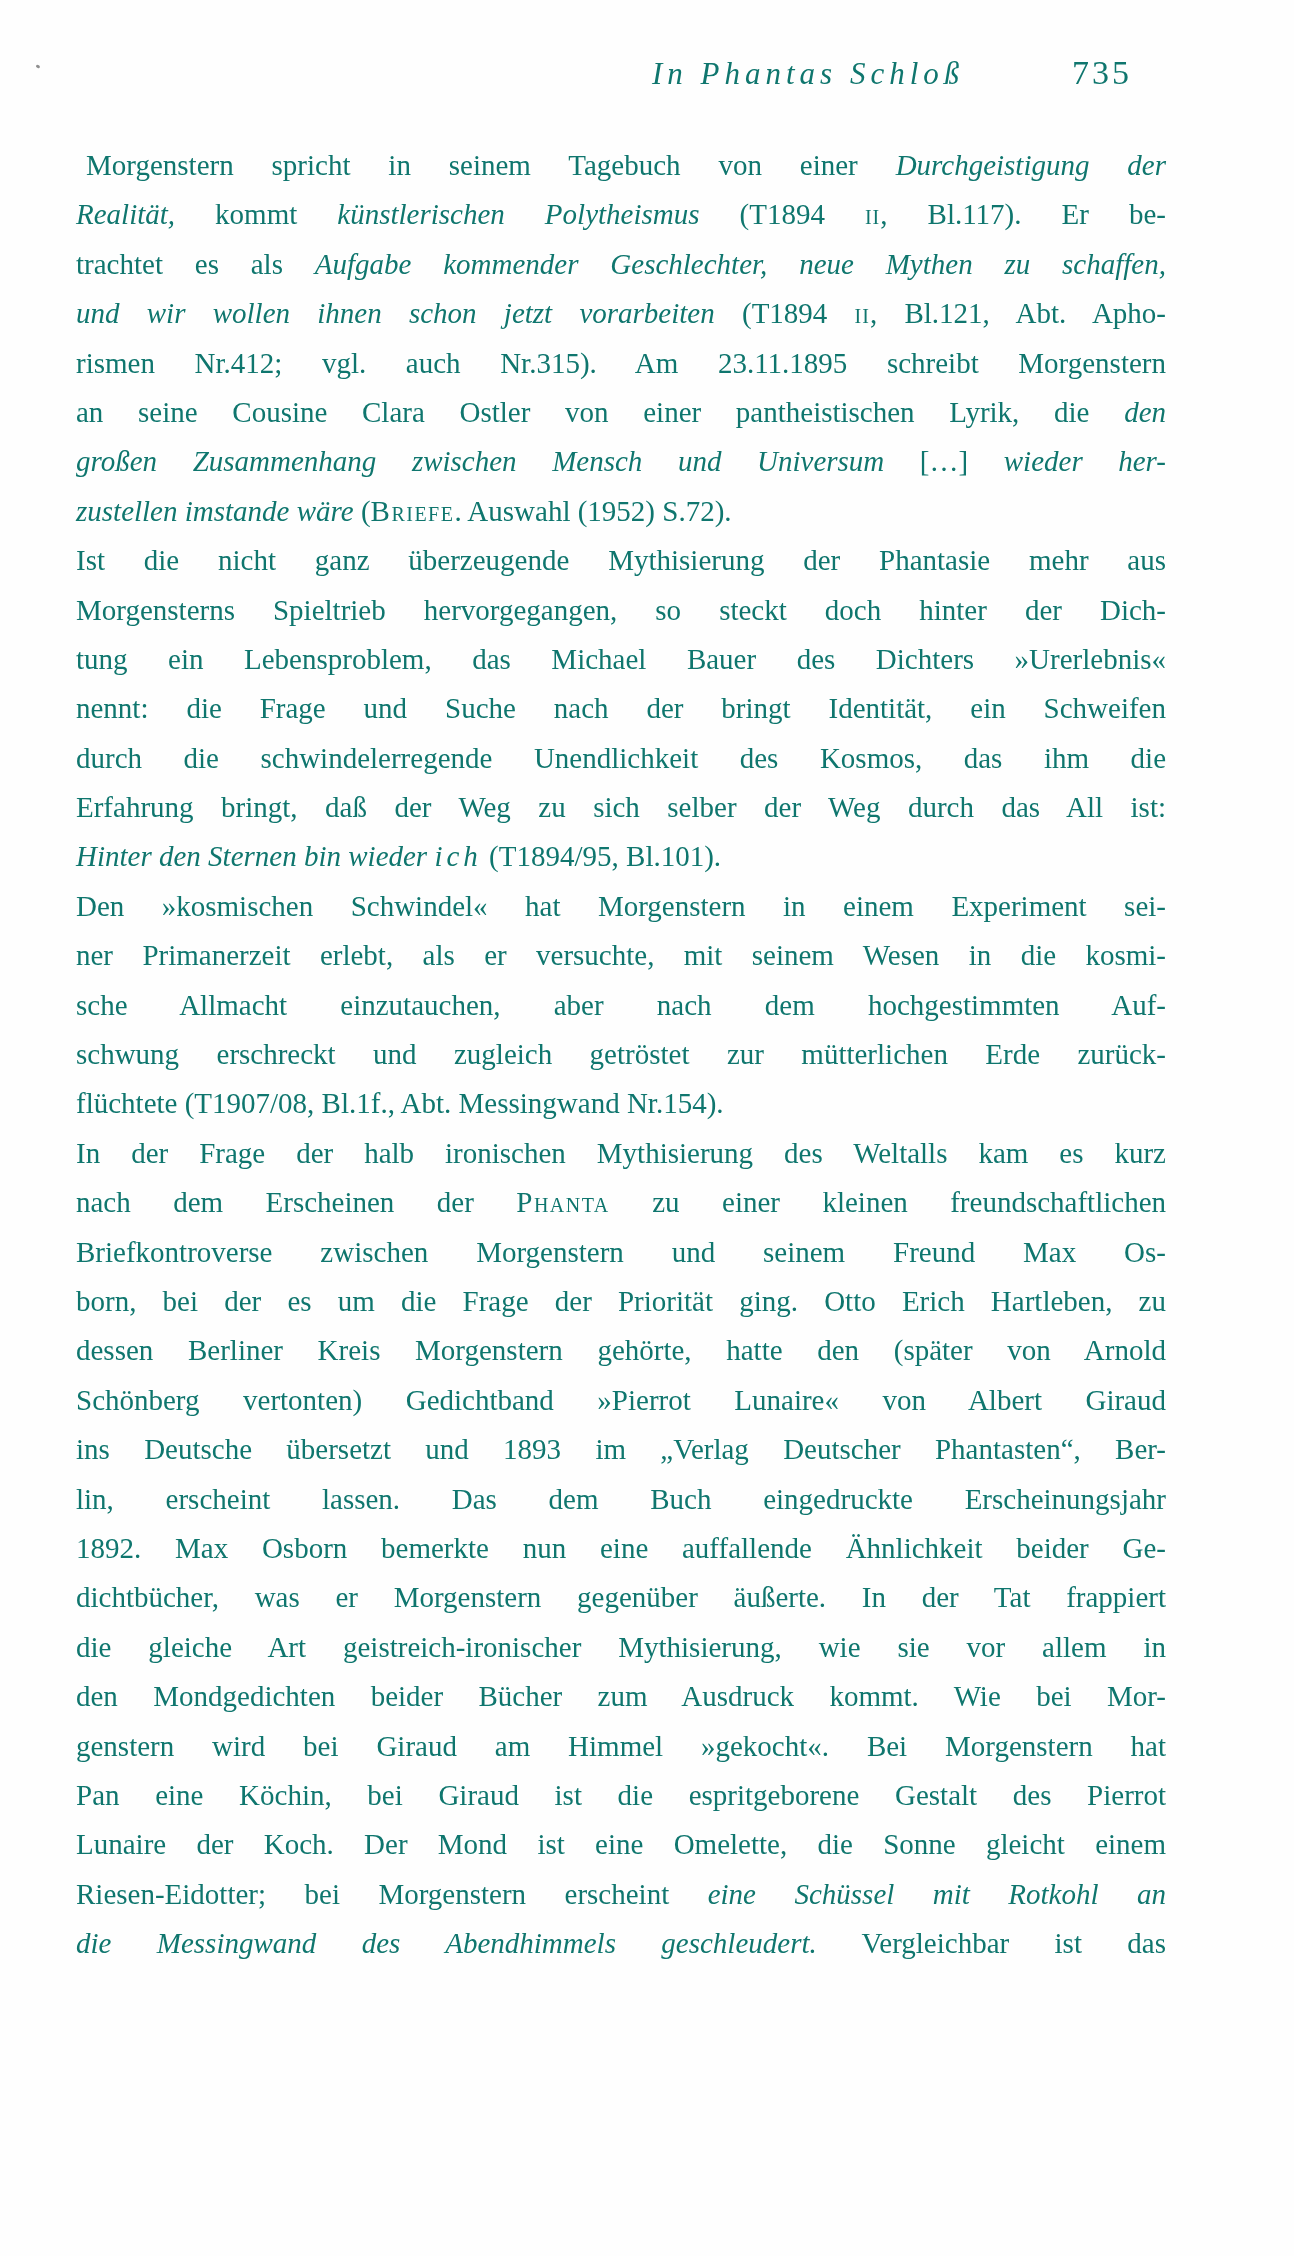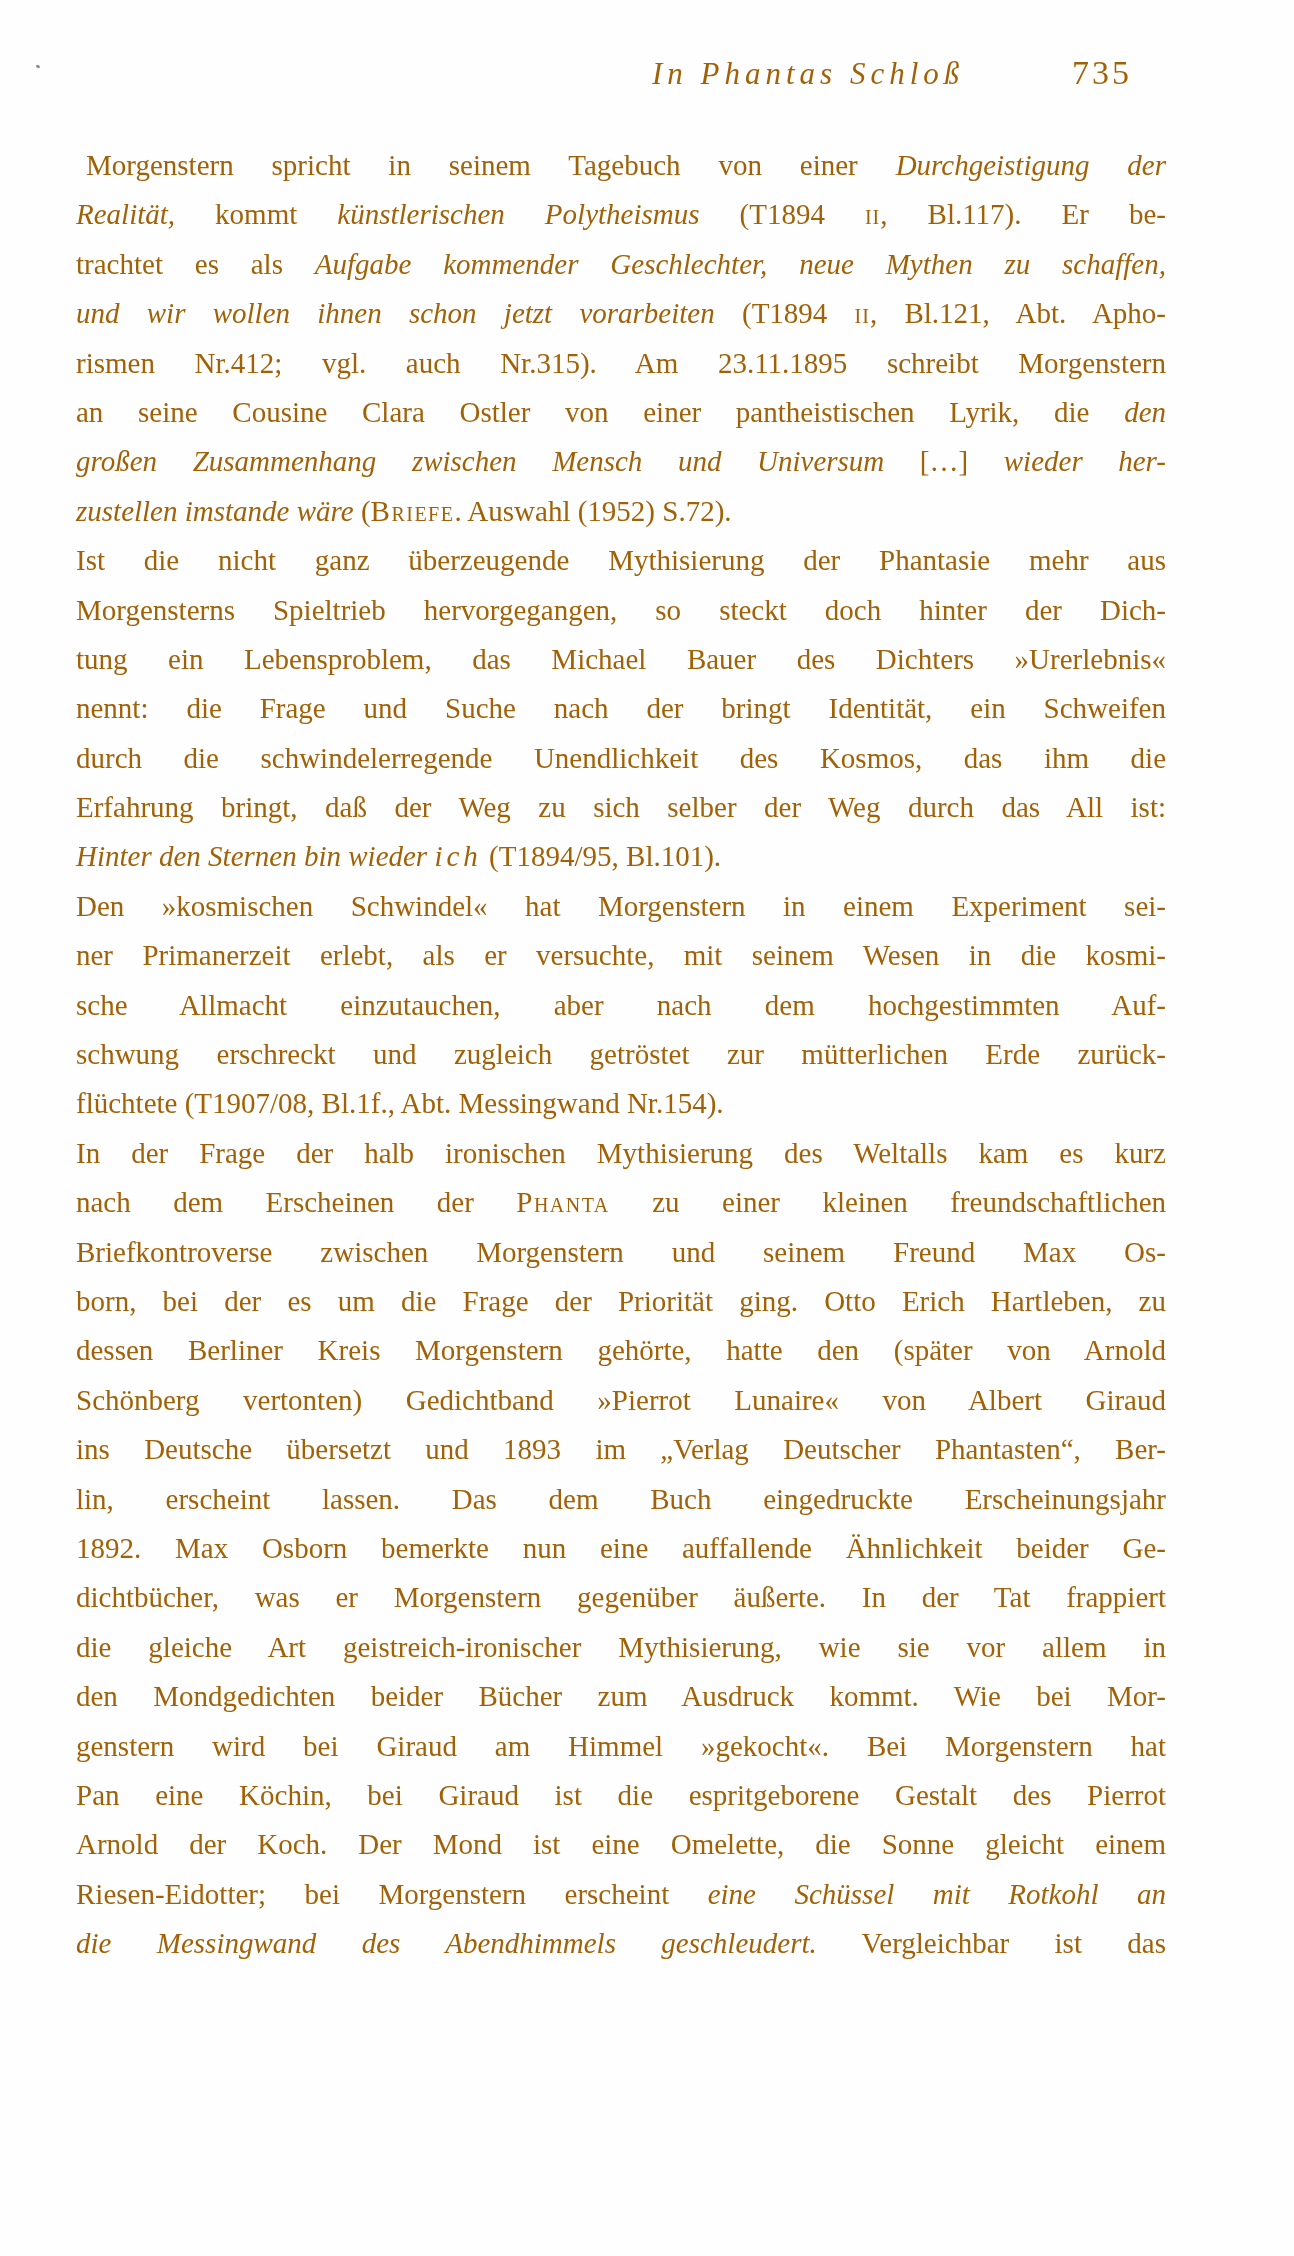--- a/index.html
+++ b/index.html
@@ -7,21 +7,21 @@
     padding: 0;
     background: #e8e8e8;
   }
   .page {
     position: relative;
     width: 1294px;
     height: 2256px;
     background: #fefefe;
     overflow: hidden;
     font-family: "Liberation Serif", "DejaVu Serif", serif;
-    color: #a16207;
+    color: #0f766e;
     text-decoration: underline;
   }
   .speck {
     position: absolute;
     left: 36px;
     top: 65px;
     width: 4px;
     height: 3px;
     background: #8f8f8f;
     border-radius: 40% 60% 50% 50%;
@@ -118,17 +118,17 @@
       <div class="line"><span class="s-r">dessen Berliner Kreis Morgenstern gehörte, hatte den (später von Arnold</span></div>
       <div class="line"><span class="s-r">Schönberg vertonten) Gedichtband »Pierrot Lunaire« von Albert Giraud</span></div>
       <div class="line"><span class="s-r">ins Deutsche übersetzt und 1893 im „Verlag Deutscher Phantasten“, Ber-</span></div>
       <div class="line"><span class="s-r">lin, erscheint lassen. Das dem Buch eingedruckte Erscheinungsjahr</span></div>
       <div class="line"><span class="s-r">1892. Max Osborn bemerkte nun eine auffallende Ähnlichkeit beider Ge-</span></div>
       <div class="line"><span class="s-r">dichtbücher, was er Morgenstern gegenüber äußerte. In der Tat frappiert</span></div>
       <div class="line"><span class="s-r">die gleiche Art geistreich-ironischer Mythisierung, wie sie vor allem in</span></div>
       <div class="line"><span class="s-r">den Mondgedichten beider Bücher zum Ausdruck kommt. Wie bei Mor-</span></div>
       <div class="line"><span class="s-r">genstern wird bei Giraud am Himmel »gekocht«. Bei Morgenstern hat</span></div>
       <div class="line"><span class="s-r">Pan eine Köchin, bei Giraud ist die espritgeborene Gestalt des Pierrot</span></div>
-      <div class="line"><span class="s-r">Arnold der Koch. Der Mond ist eine Omelette, die Sonne gleicht einem</span></div>
+      <div class="line"><span class="s-r">Lunaire der Koch. Der Mond ist eine Omelette, die Sonne gleicht einem</span></div>
       <div class="line"><span class="s-r">Riesen-Eidotter; bei Morgenstern erscheint </span><span class="s-i">eine Schüssel mit Rotkohl an</span></div>
       <div class="line"><span class="s-i">die Messingwand des Abendhimmels geschleudert.</span><span class="s-r"> Vergleichbar ist das</span></div>
     </main>
 </div>
 
 </body></html>

